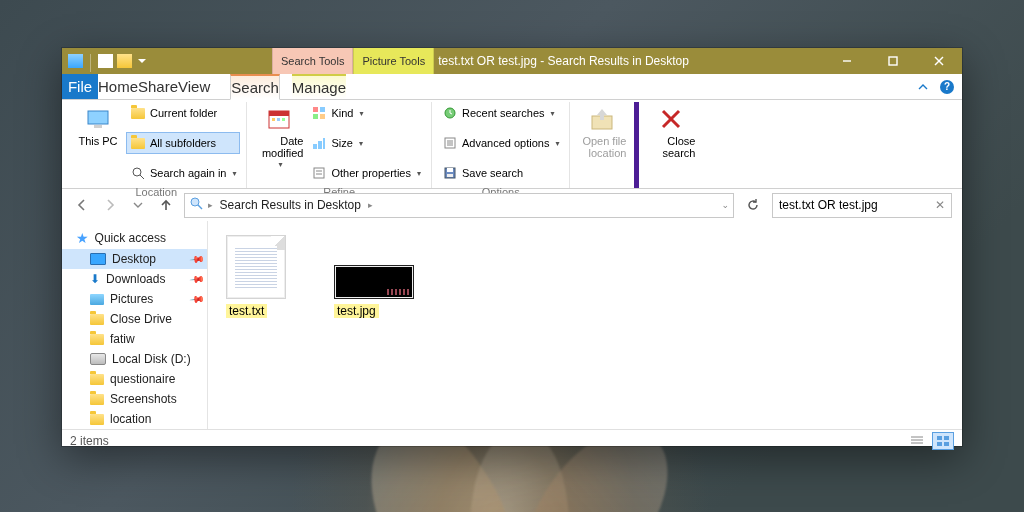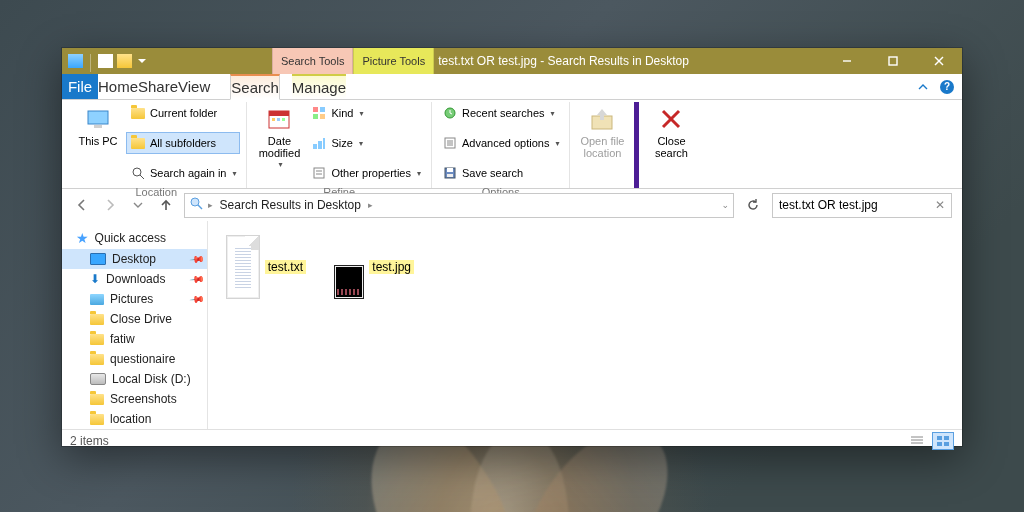--- a/index.html
+++ b/index.html
@@ -34,21 +34,21 @@
   .menutab.bg-search{background:linear-gradient(#fdecdd,#fff);border-top:2px solid #e98e50}
   .menutab.bg-pic{background:linear-gradient(#fbfad0,#fff);border-top:2px solid #d0cc46}
   .menu-spacer{flex:1}
   .chev-up{margin-right:6px;color:#1979ca;padding:0 6px;display:flex;align-items:center}
   .help-icon{width:14px;height:14px;border-radius:50%;background:#1979ca;color:#fff;display:flex;align-items:center;justify-content:center;font-size:10px;margin-right:8px;align-self:center;font-weight:bold}
   
   .ribbon{height:86px;background:#fff;border-bottom:1px solid #d0d0d0;display:flex;padding:2px 4px 0}
   .rgroup{display:flex;flex-direction:column;align-items:center;border-right:1px solid #e4e4e4;padding:0 6px}
   .rgroup-body{flex:1;display:flex;gap:2px;align-items:flex-start}
   .rgroup-title{font-size:11px;color:#777;padding:2px 0 3px}
-  .big-btn{display:flex;flex-direction:column;align-items:center;justify-content:center;width:48px;padding:3px 2px;gap:2px;text-align:center;font-size:11px;line-height:1.1}
+  .big-btn{display:flex;flex-direction:column;align-items:center;justify-content:center;width:48px;padding:3px 2px;gap:2px;text-align:right;font-size:11px;line-height:1.1}
   .big-btn.disabled{color:#9d9d9d}
   .big-btn .icn{width:28px;height:28px;display:flex;align-items:center;justify-content:center}
   .vstack{display:flex;flex-direction:column;gap:8px;justify-content:center}
   .small-row{display:flex;align-items:center;gap:4px;padding:2px 4px;font-size:11px;white-space:nowrap;min-height:18px}
   .small-row.sel{background:#cfe5fc;border:1px solid #8cbbef;padding:1px 3px}
   .small-row .sicn{width:16px;height:16px;display:inline-flex;align-items:center;justify-content:center}
   .dd{font-size:8px;color:#555;margin-left:2px}
   .folder-y{width:14px;height:11px;background:linear-gradient(#ffe28a,#f5c638);border-radius:1px;position:relative}
   .folder-y::before{content:"";position:absolute;top:-3px;left:0;width:6px;height:3px;background:#f5c638;border-radius:1px 1px 0 0}
   
@@ -66,21 +66,21 @@
   .body{flex:1;display:flex;height:208px}
   .sidebar{width:145px;border-right:1px solid #e4e4e4;overflow:hidden;padding-top:6px}
   .navitem{display:flex;align-items:center;gap:6px;padding:3px 4px 3px 14px;font-size:12px;color:#222}
   .navitem.indent{padding-left:28px}
   .navitem.sel{background:#cfe5fc}
   .pin{margin-left:auto;color:#888;transform:rotate(40deg);font-size:10px}
   .star{color:#47a2ff;font-size:14px}
   .drive{width:14px;height:10px;background:linear-gradient(#e8e8e8,#bcbcbc);border:1px solid #888;border-radius:2px;position:relative}
   .mon{width:14px;height:10px;background:#3aa7ff;border:1px solid #2a6fb2;border-radius:1px}
   .content{flex:1;padding:14px 18px;display:flex;gap:28px;align-items:flex-start}
-  .thumb{display:flex;flex-direction:row;align-items:center;gap:5px;width:80px}
+  .thumb{display:flex;flex-direction:column;align-items:flex-start;gap:5px;width:80px}
   .thumb .t-img{width:58px;height:62px;border:1px solid #d4d4d4;background:#fff;position:relative;box-shadow:0 0 0 1px #eee inset}
   .thumb .t-img.txt::after{content:"";position:absolute;left:8px;right:8px;top:10px;bottom:10px;background:repeating-linear-gradient(#fff 0 2px,#c9d3e4 2px 3px)}
   .thumb .t-img.txt::before{content:"";position:absolute;top:0;right:0;width:14px;height:14px;background:linear-gradient(135deg,#fff 48%,#ddd 50%)}
   .thumb .t-img.jpg{background:#000;width:78px;height:32px;margin-top:30px;border-color:#222}
   .thumb .t-img.jpg::after{content:"";position:absolute;right:4px;bottom:3px;width:22px;height:6px;background:repeating-linear-gradient(90deg,rgba(255,120,140,.6)0 2px,transparent 2px 4px)}
   .thumb .t-label{background:#fff59a;padding:0 3px;font-size:12px}
   
   .statusbar{height:22px;border-top:1px solid #e0e0e0;display:flex;align-items:center;padding:0 8px;font-size:12px;color:#555;gap:10px}
   .view-toggles{margin-left:auto;display:flex;gap:4px}
   .view-btn{width:20px;height:16px;border:1px solid transparent;display:flex;align-items:center;justify-content:center}
@@ -384,26 +384,26 @@
         </div>
       <div class="navitem indent">
           <span class="folder-y"></span>
           <span>Close Drive</span>
         </div>
       <div class="navitem indent">
           <span class="folder-y"></span>
           <span>fatiw</span>
         </div>
       <div class="navitem indent">
+          <span class="drive"></span>
+          <span>Local Disk (D:)</span>
+        </div>
+      <div class="navitem indent">
           <span class="folder-y"></span>
           <span>questionaire</span>
-        </div>
-      <div class="navitem indent">
-          <span class="drive"></span>
-          <span>Local Disk (D:)</span>
         </div>
       <div class="navitem indent">
           <span class="folder-y"></span>
           <span>Screenshots</span>
         </div>
       <div class="navitem indent">
           <span class="folder-y"></span>
           <span>location</span>
         </div>
     </div>

